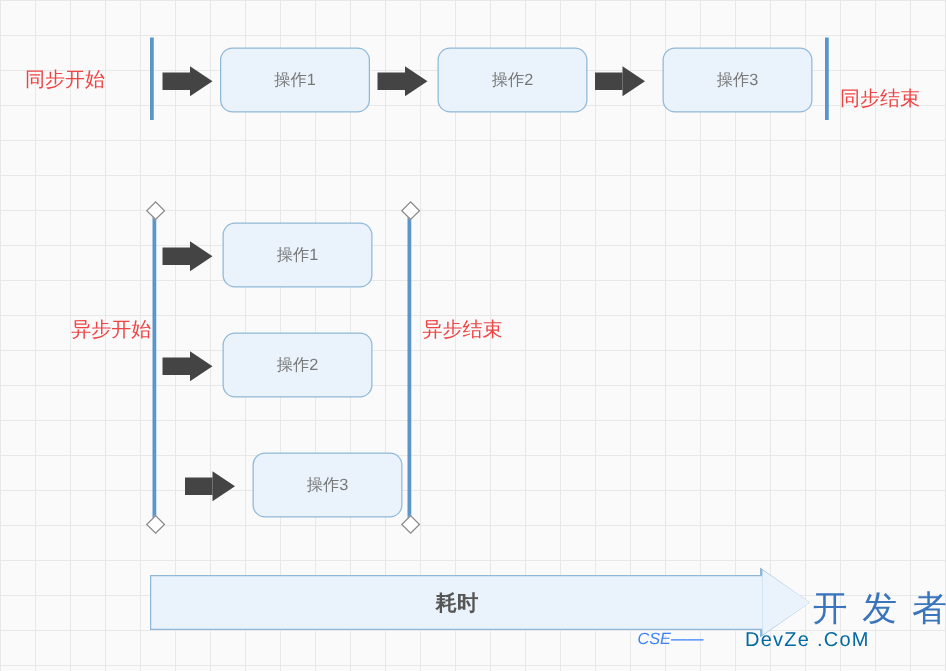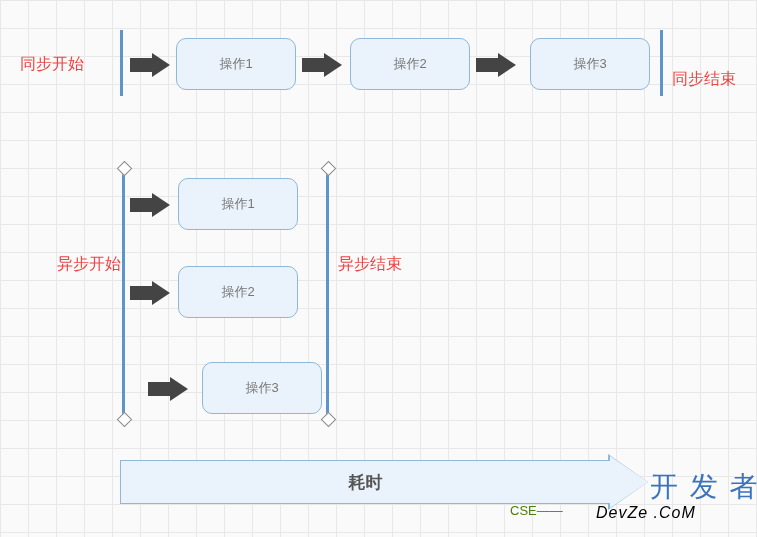--- a/index.html
+++ b/index.html
@@ -103,30 +103,30 @@
       font-size: 28px;
       letter-spacing: 2px;
       color: #3a74bd;
       font-weight: 500;
       white-space: nowrap;
       margin-left: 46px;
     }
     .watermark2 {
       position: absolute;
       font-size: 16px;
-      color: #000000;
-      font-style: italic;
+      color: #0369a1;
       white-space: nowrap;
       letter-spacing: 1px;
     }
     .watermark3 {
       position: absolute;
       font-size: 13px;
-      color: #4d7c0f;
+      color: #3b82f6;
       white-space: nowrap;
+      font-style: italic;
     }
   </style>
 </head>
 <body>
 
 <div class="label" style="left:20px; top:54px;">同步开始</div>
 
 <div class="vbar short" style="left:120px; top:30px; height:66px;"></div>
 
 <div class="arrow-h" style="left:130px; top:58px;">

